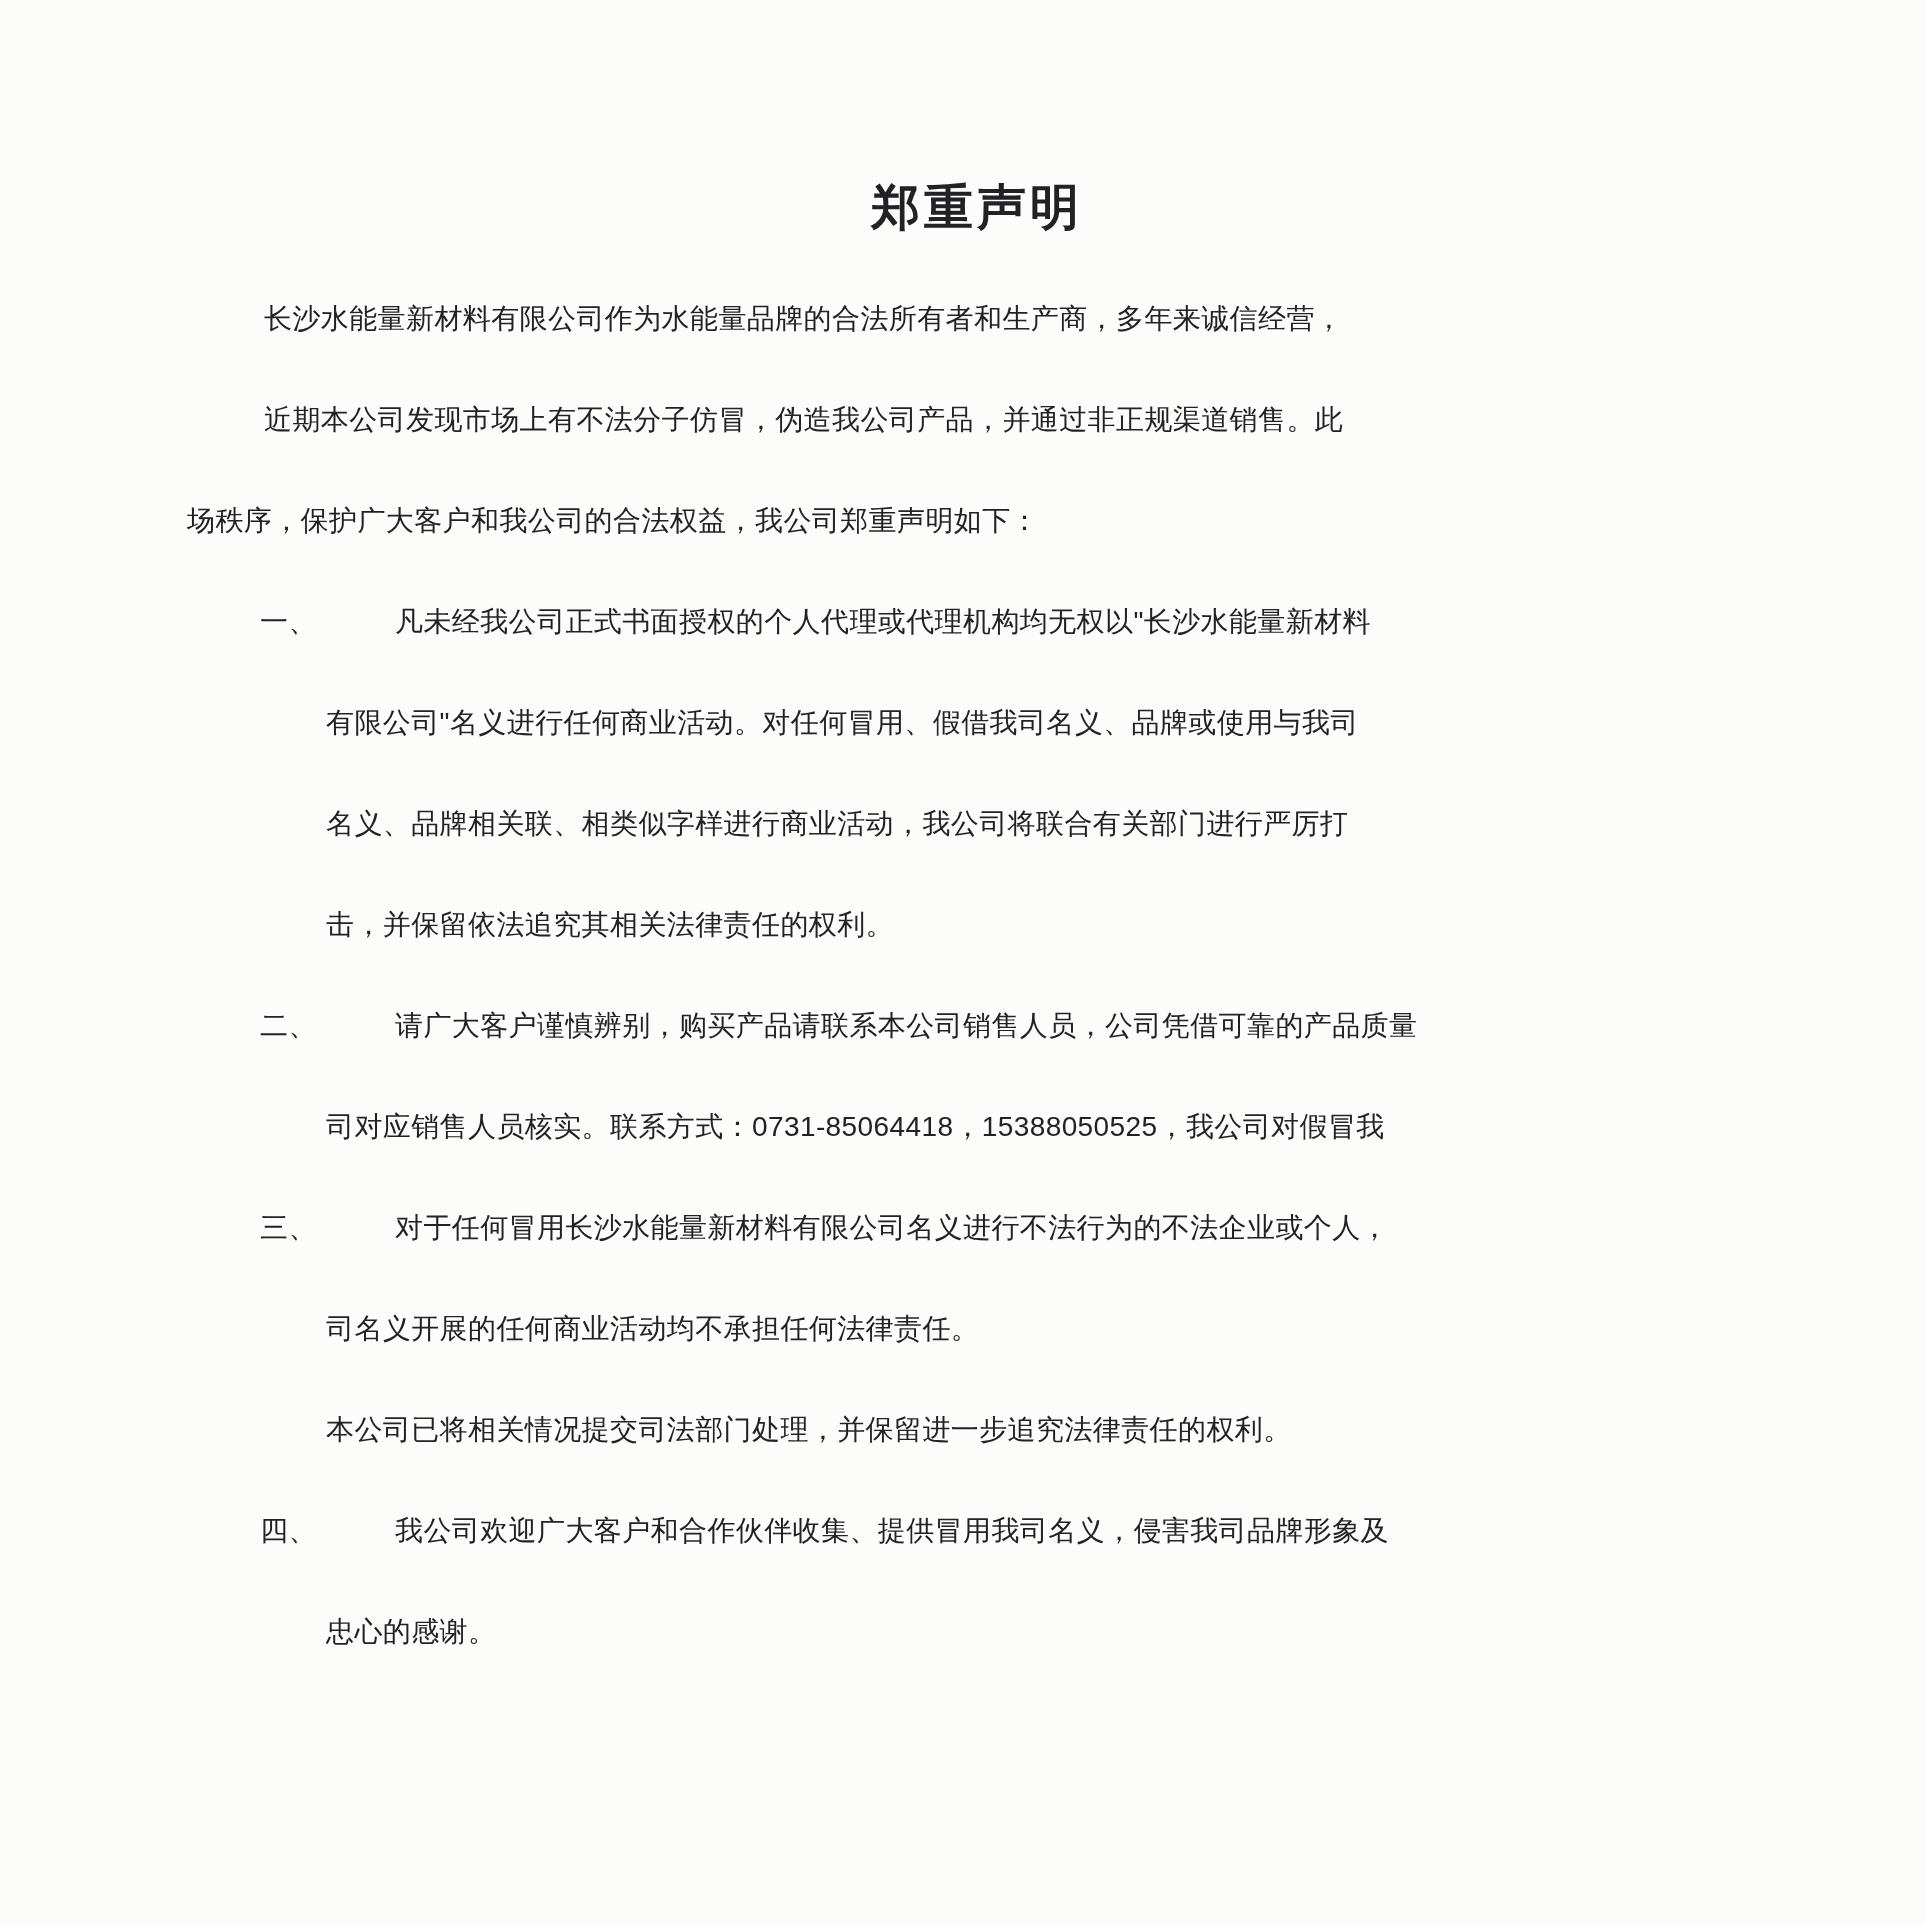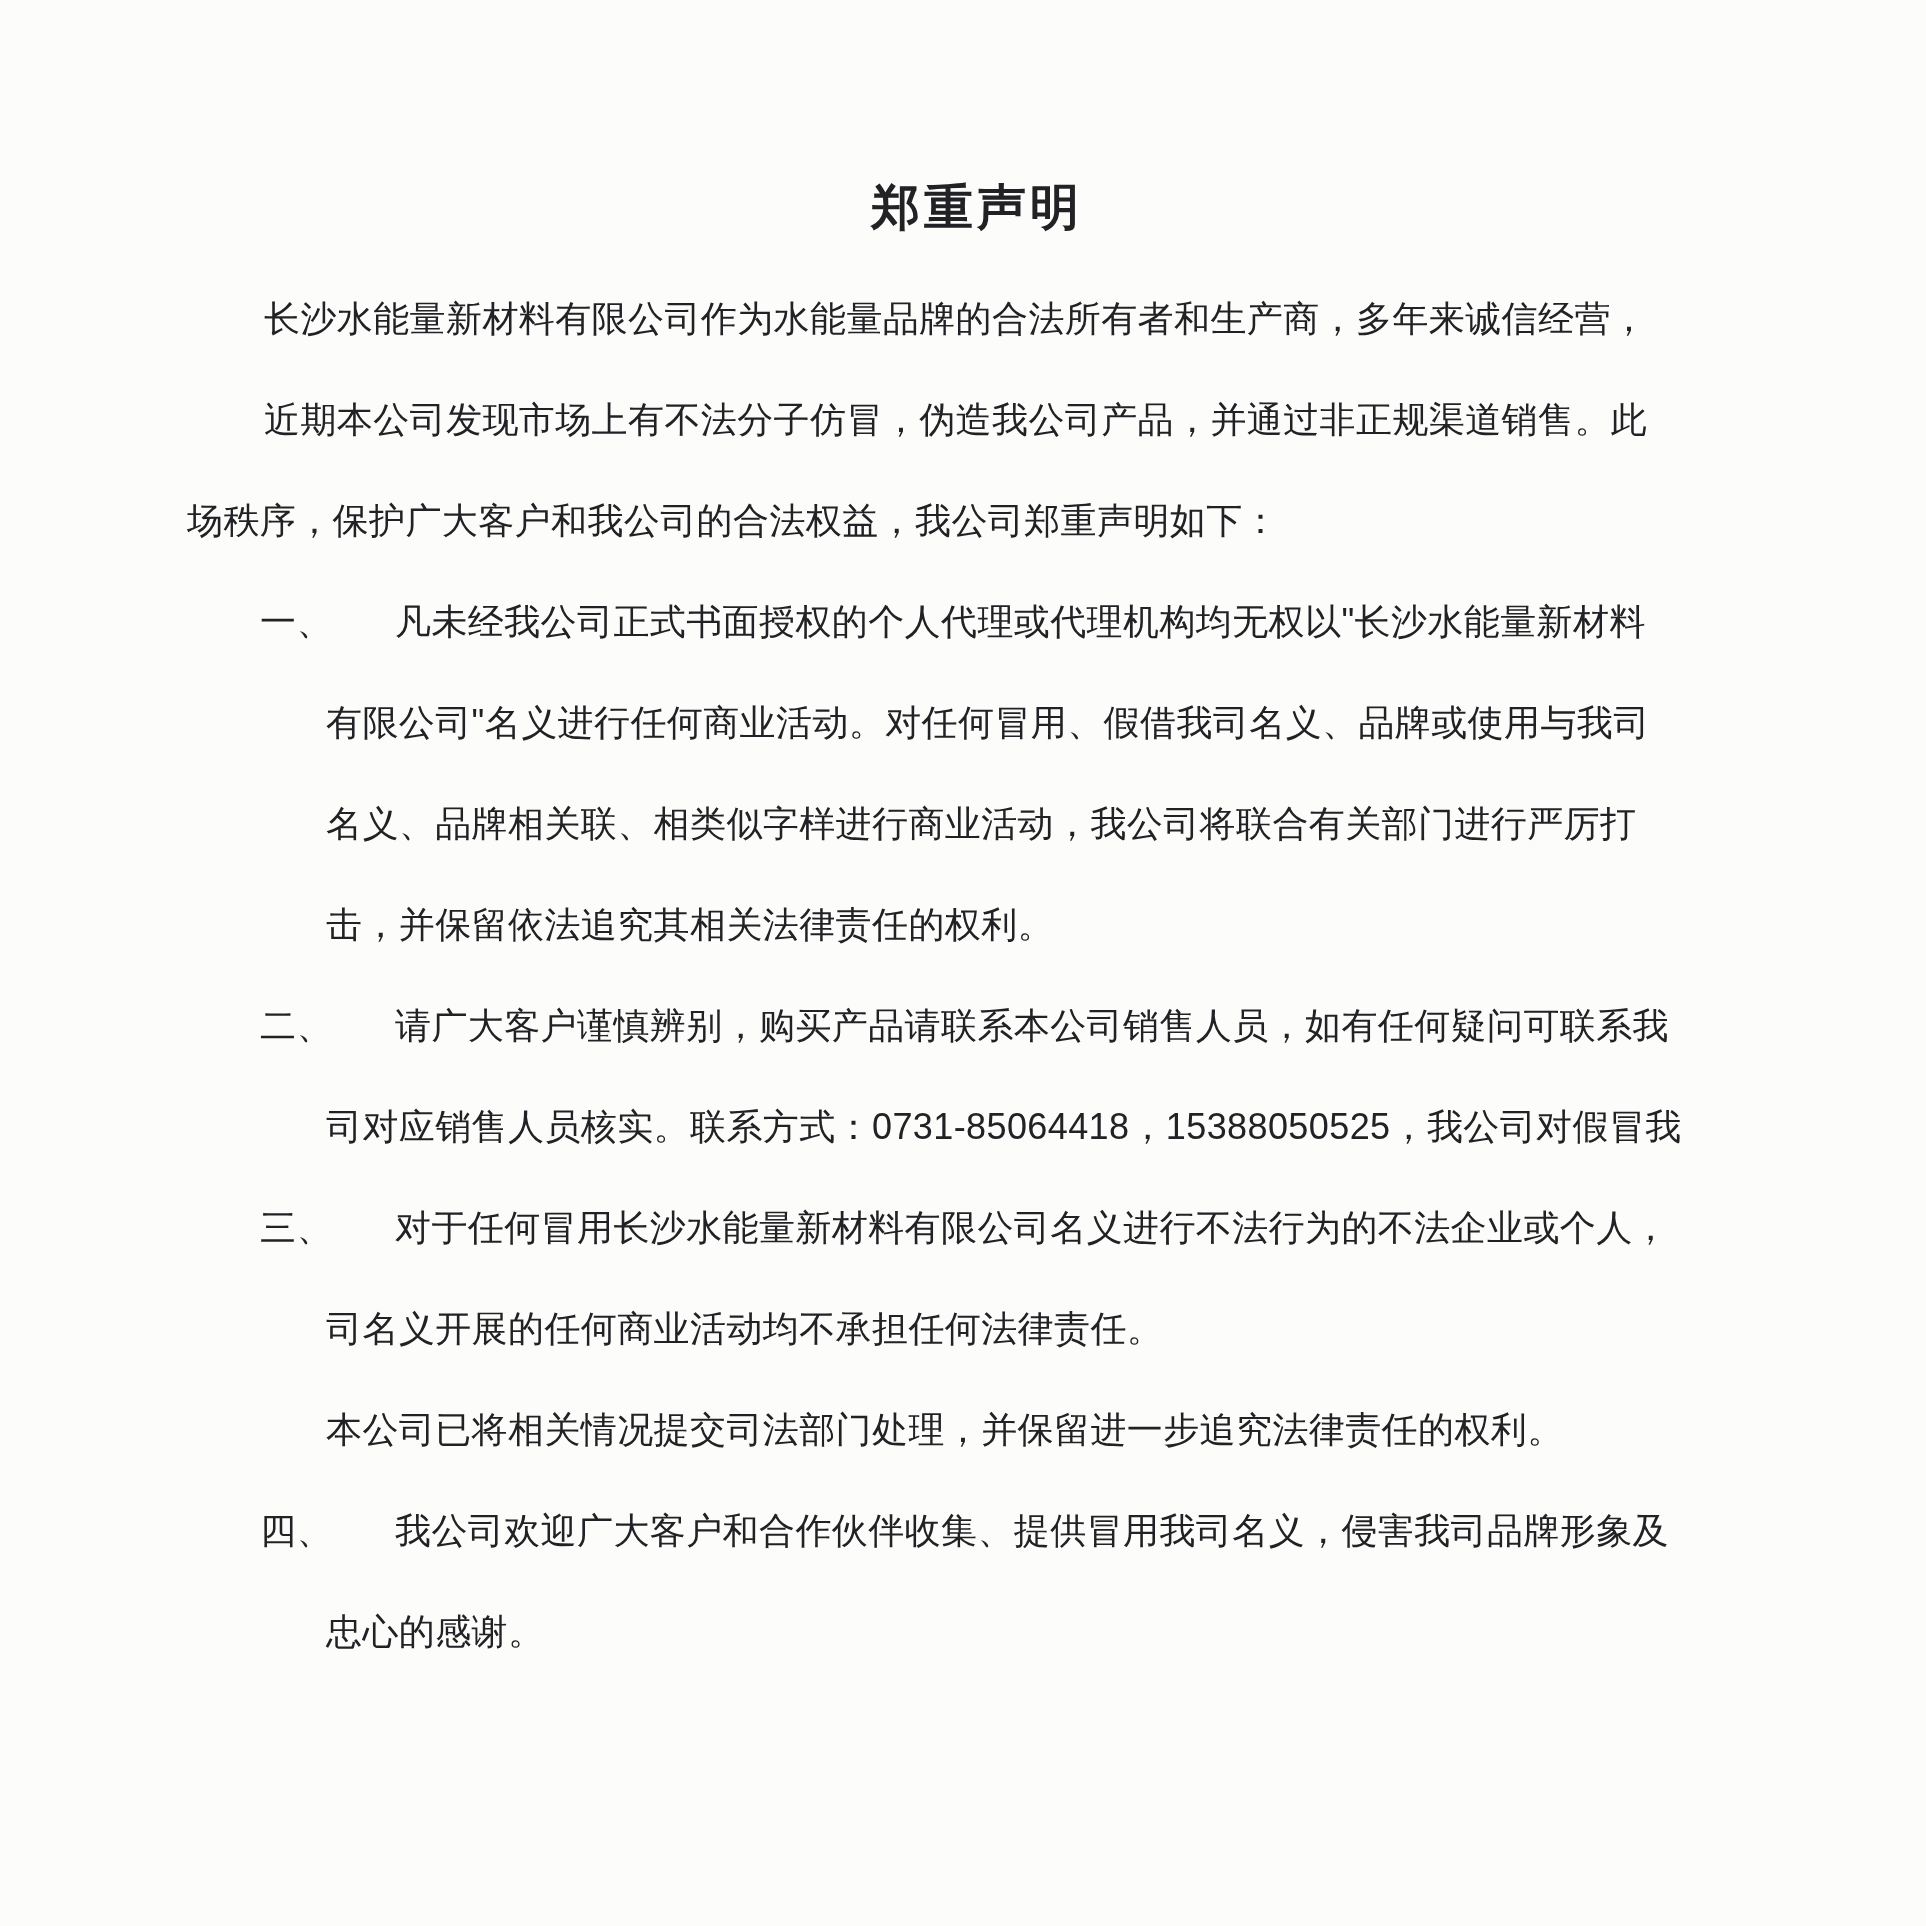--- a/index.html
+++ b/index.html
@@ -24,21 +24,21 @@
   }
   .body-block {
     position: absolute;
     left: 187px;
     top: 268px;
     width: 1606px;
   }
   .line {
     height: 101px;
     line-height: 101px;
-    font-size: 36px;
+    font-size: 28px;
     letter-spacing: 0.4px;
     white-space: nowrap;
   }
   .line.indent { padding-left: 77px; }
   .line.flush  { padding-left: 0; }
   .line.item   { padding-left: 73px; }
   .line.cont   { padding-left: 139px; }
   .marker { display: inline-block; width: 135px; }
   .text-layer { position: relative; z-index: 3; }
 </style>
@@ -51,21 +51,21 @@
     <div class="doc-title">郑重声明</div>
 
     <div class="body-block" id="body-lines">
         <div class="line indent"><span>长沙水能量新材料有限公司作为水能量品牌的合法所有者和生产商，多年来诚信经营，</span></div>
         <div class="line indent"><span>近期本公司发现市场上有不法分子仿冒，伪造我公司产品，并通过非正规渠道销售。此</span></div>
         <div class="line flush"><span>场秩序，保护广大客户和我公司的合法权益，我公司郑重声明如下：</span></div>
         <div class="line item"><span class="marker">一、</span><span>凡未经我公司正式书面授权的个人代理或代理机构均无权以"长沙水能量新材料</span></div>
         <div class="line cont"><span>有限公司"名义进行任何商业活动。对任何冒用、假借我司名义、品牌或使用与我司</span></div>
         <div class="line cont"><span>名义、品牌相关联、相类似字样进行商业活动，我公司将联合有关部门进行严厉打</span></div>
         <div class="line cont"><span>击，并保留依法追究其相关法律责任的权利。</span></div>
-        <div class="line item"><span class="marker">二、</span><span>请广大客户谨慎辨别，购买产品请联系本公司销售人员，如有任何疑问可联系我</span></div>
+        <div class="line item"><span class="marker">二、</span><span>请广大客户谨慎辨别，购买产品请联系本公司销售人员，公司凭借可靠的产品质量</span></div>
         <div class="line cont"><span>司对应销售人员核实。联系方式：0731-85064418，15388050525，我公司对假冒我</span></div>
         <div class="line item"><span class="marker">三、</span><span>对于任何冒用长沙水能量新材料有限公司名义进行不法行为的不法企业或个人，</span></div>
         <div class="line cont"><span>司名义开展的任何商业活动均不承担任何法律责任。</span></div>
         <div class="line cont"><span>本公司已将相关情况提交司法部门处理，并保留进一步追究法律责任的权利。</span></div>
         <div class="line item"><span class="marker">四、</span><span>我公司欢迎广大客户和合作伙伴收集、提供冒用我司名义，侵害我司品牌形象及</span></div>
         <div class="line cont"><span>忠心的感谢。</span></div>
       </div>
 
   </div>
 

